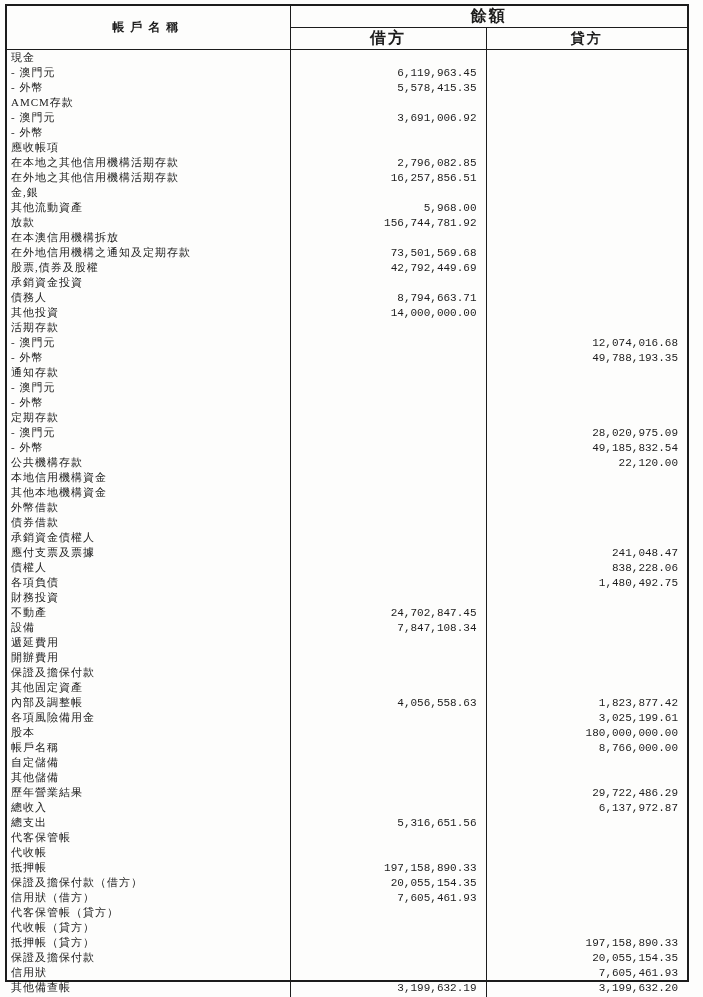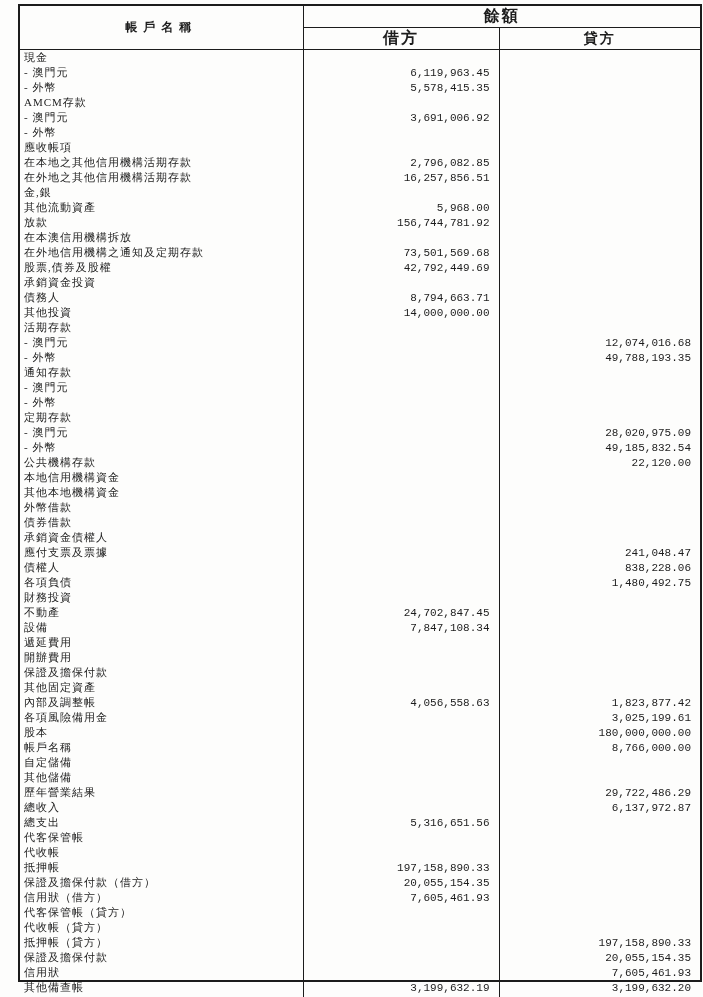--- a/index.html
+++ b/index.html
@@ -2,21 +2,21 @@
 <html><head>
 <meta charset="utf-8">
 <style>
   html,body{margin:0;padding:0;}
   body{
     width:703px;height:997px;position:relative;
     background:#fdfdfc;color:#1c1c1c;
     font-family:"Liberation Serif","DejaVu Serif",serif;
   }
   .sheet{
-    position:absolute;left:18px;top:4px;width:684px;height:978px;
+    position:absolute;left:5px;top:4px;width:684px;height:978px;
     border:2px solid #1c1c1c;background:#fdfdfc;box-sizing:border-box;
   }
   table.tbl{
     width:100%;height:100%;border-collapse:collapse;table-layout:fixed;
   }
   col.c-name{width:283px;}
   col.c-debit{width:196px;}
   col.c-credit{width:auto;}
   th{font-weight:bold;padding:0;vertical-align:middle;}
   th.name-h{

